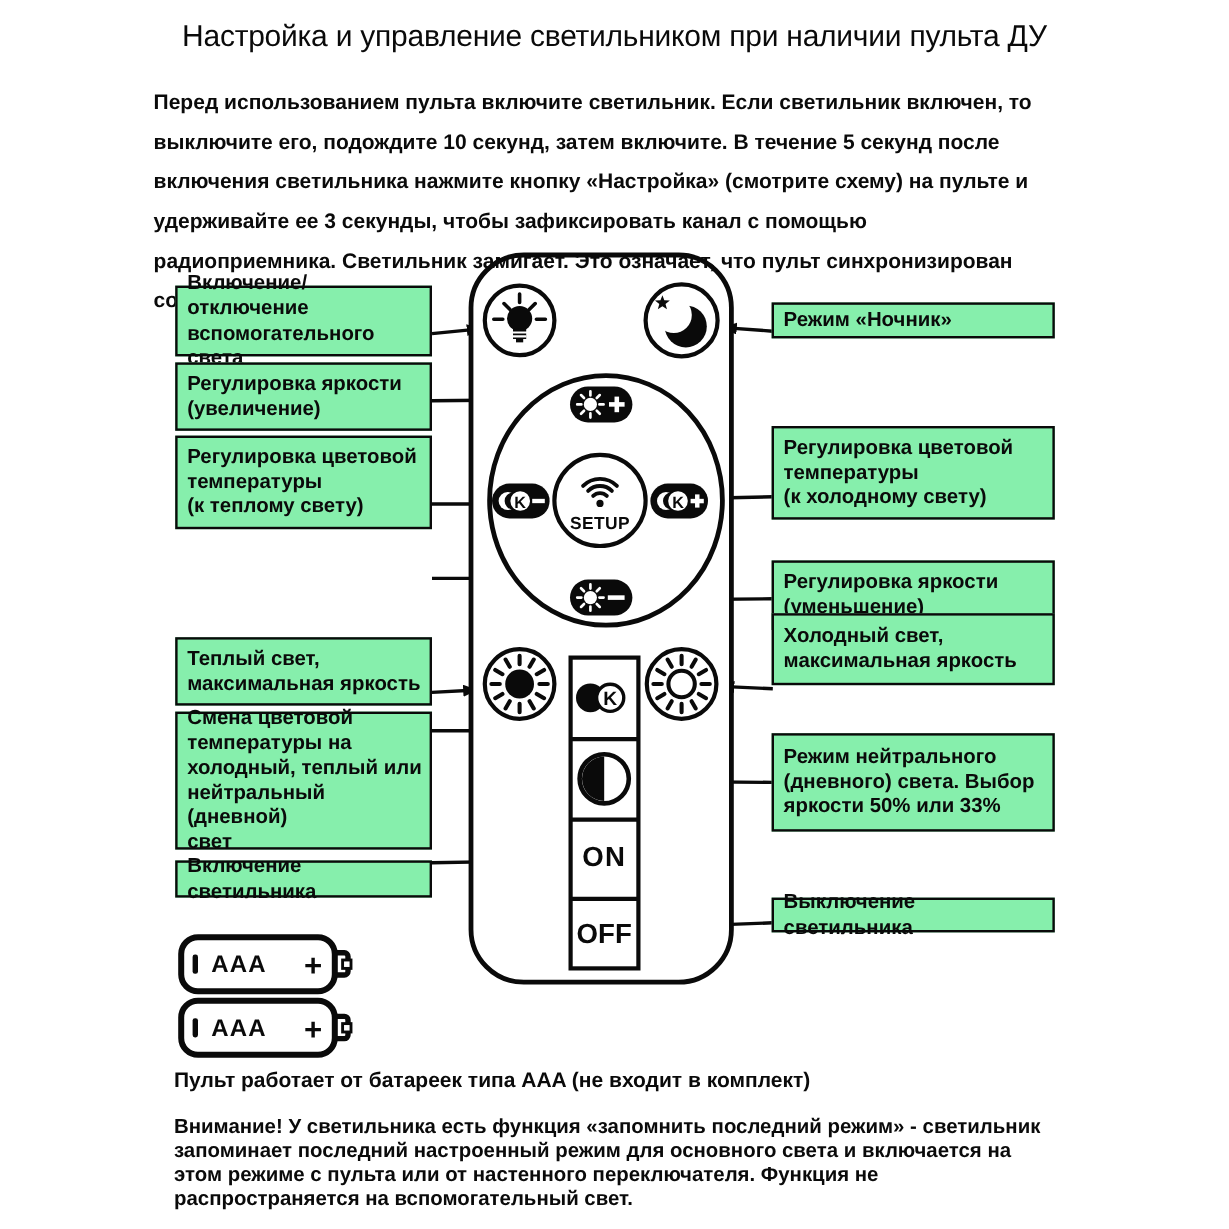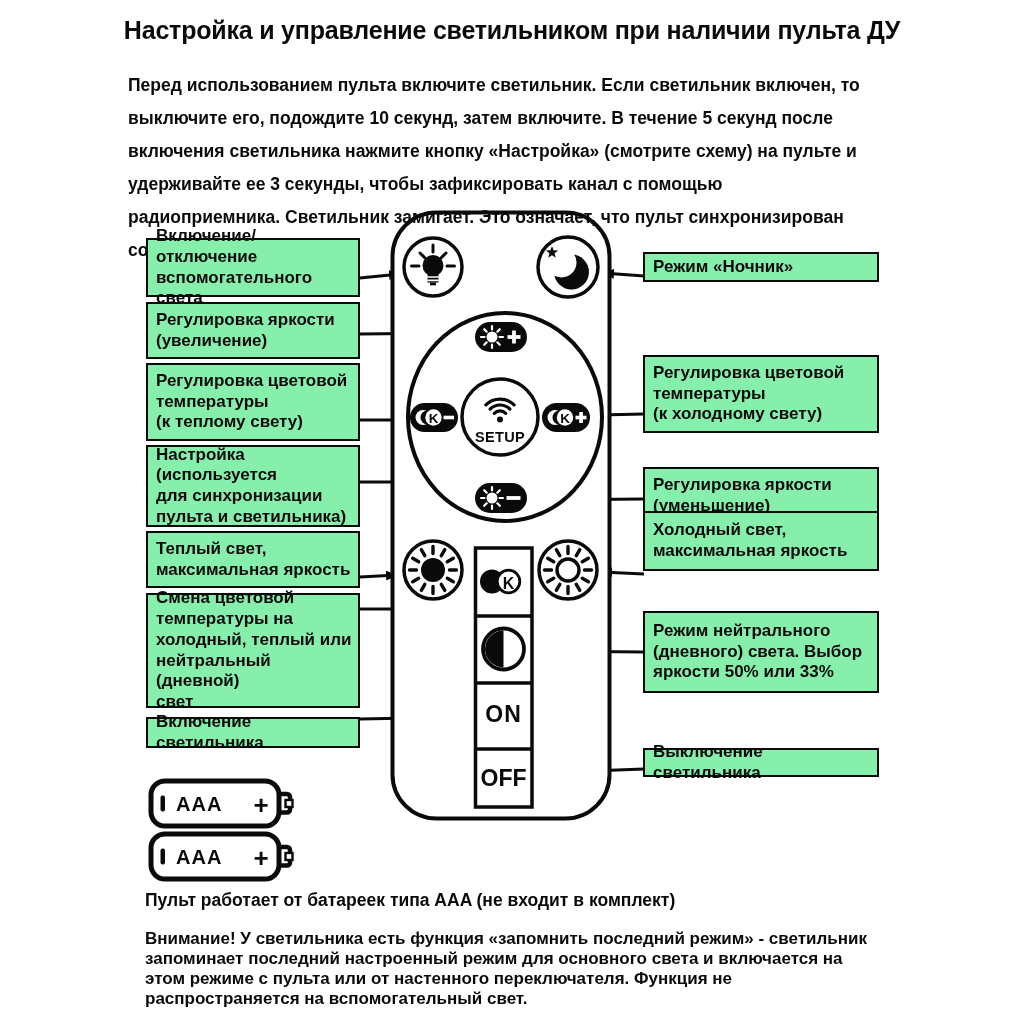--- a/index.html
+++ b/index.html
@@ -4,21 +4,21 @@
 <style>
   html,body{margin:0;padding:0;background:#ffffff;}
   #canvas{
     position:relative;width:1024px;height:1024px;background:#ffffff;
     font-family:"Liberation Sans","DejaVu Sans",sans-serif;color:#0a0a0a;overflow:hidden;
   }
   #diagram{position:absolute;left:0;top:0;}
   .abs{position:absolute;}
   #page-title{
     left:0;top:16px;width:1024px;text-align:center;
-    font-size:25px;font-weight:bold;letter-spacing:-0.2px;
+    font-size:25px;font-weight:normal;letter-spacing:-0.2px;
   }
   .para{font-weight:bold;}
   #intro{left:128px;top:69px;width:740px;font-size:17.5px;line-height:33px;}
   #battery-note{left:145px;top:889px;width:740px;font-size:17.5px;line-height:22px;}
   #warning{left:145px;top:929px;width:742px;font-size:17px;line-height:20px;}
   .lbl{
     position:absolute;border:2px solid #0a0a0a;background:#86efac;
     font-size:17px;line-height:20.7px;font-weight:bold;
     display:flex;align-items:center;box-sizing:border-box;
     padding:2px 4px 2px 8px;white-space:pre-line;
@@ -186,23 +186,20 @@
   <div id="page-title" class="abs">Настройка и управление светильником при наличии пульта ДУ</div>
   <div id="intro" class="abs para">Перед использованием пульта включите светильник. Если светильник включен, то выключите его, подождите 10 секунд, затем включите. В течение 5 секунд после включения светильника нажмите кнопку «Настройка» (смотрите схему) на пульте и удерживайте ее 3 секунды, чтобы зафиксировать канал с помощью радиоприемника. Светильник замигает. Это означает, что пульт синхронизирован со светильником.</div>
 
   <div class="lbl lbl-l" style="top:238px;height:59px;"><span>Включение/отключение
 вспомогательного света</span></div>
   <div class="lbl lbl-l" style="top:302px;height:57px;"><span>Регулировка яркости
 (увеличение)</span></div>
   <div class="lbl lbl-l" style="top:363px;height:78px;"><span>Регулировка цветовой
 температуры
 (к теплому свету)</span></div>
-  <div class="lbl lbl-l" style="top:445px;height:82px;"><span>Настройка (используется
-для синхронизации
-пульта и светильника)</span></div>
   <div class="lbl lbl-l" style="top:531px;height:57px;"><span>Теплый свет,
 максимальная яркость</span></div>
   <div class="lbl lbl-l" style="top:593px;height:115px;"><span>Смена цветовой
 температуры на
 холодный, теплый или
 нейтральный (дневной)
 свет</span></div>
   <div class="lbl lbl-l" style="top:717px;height:31px;"><span>Включение светильника</span></div>
 
   <div class="lbl lbl-r" style="top:252px;height:30px;"><span>Режим «Ночник»</span></div>

